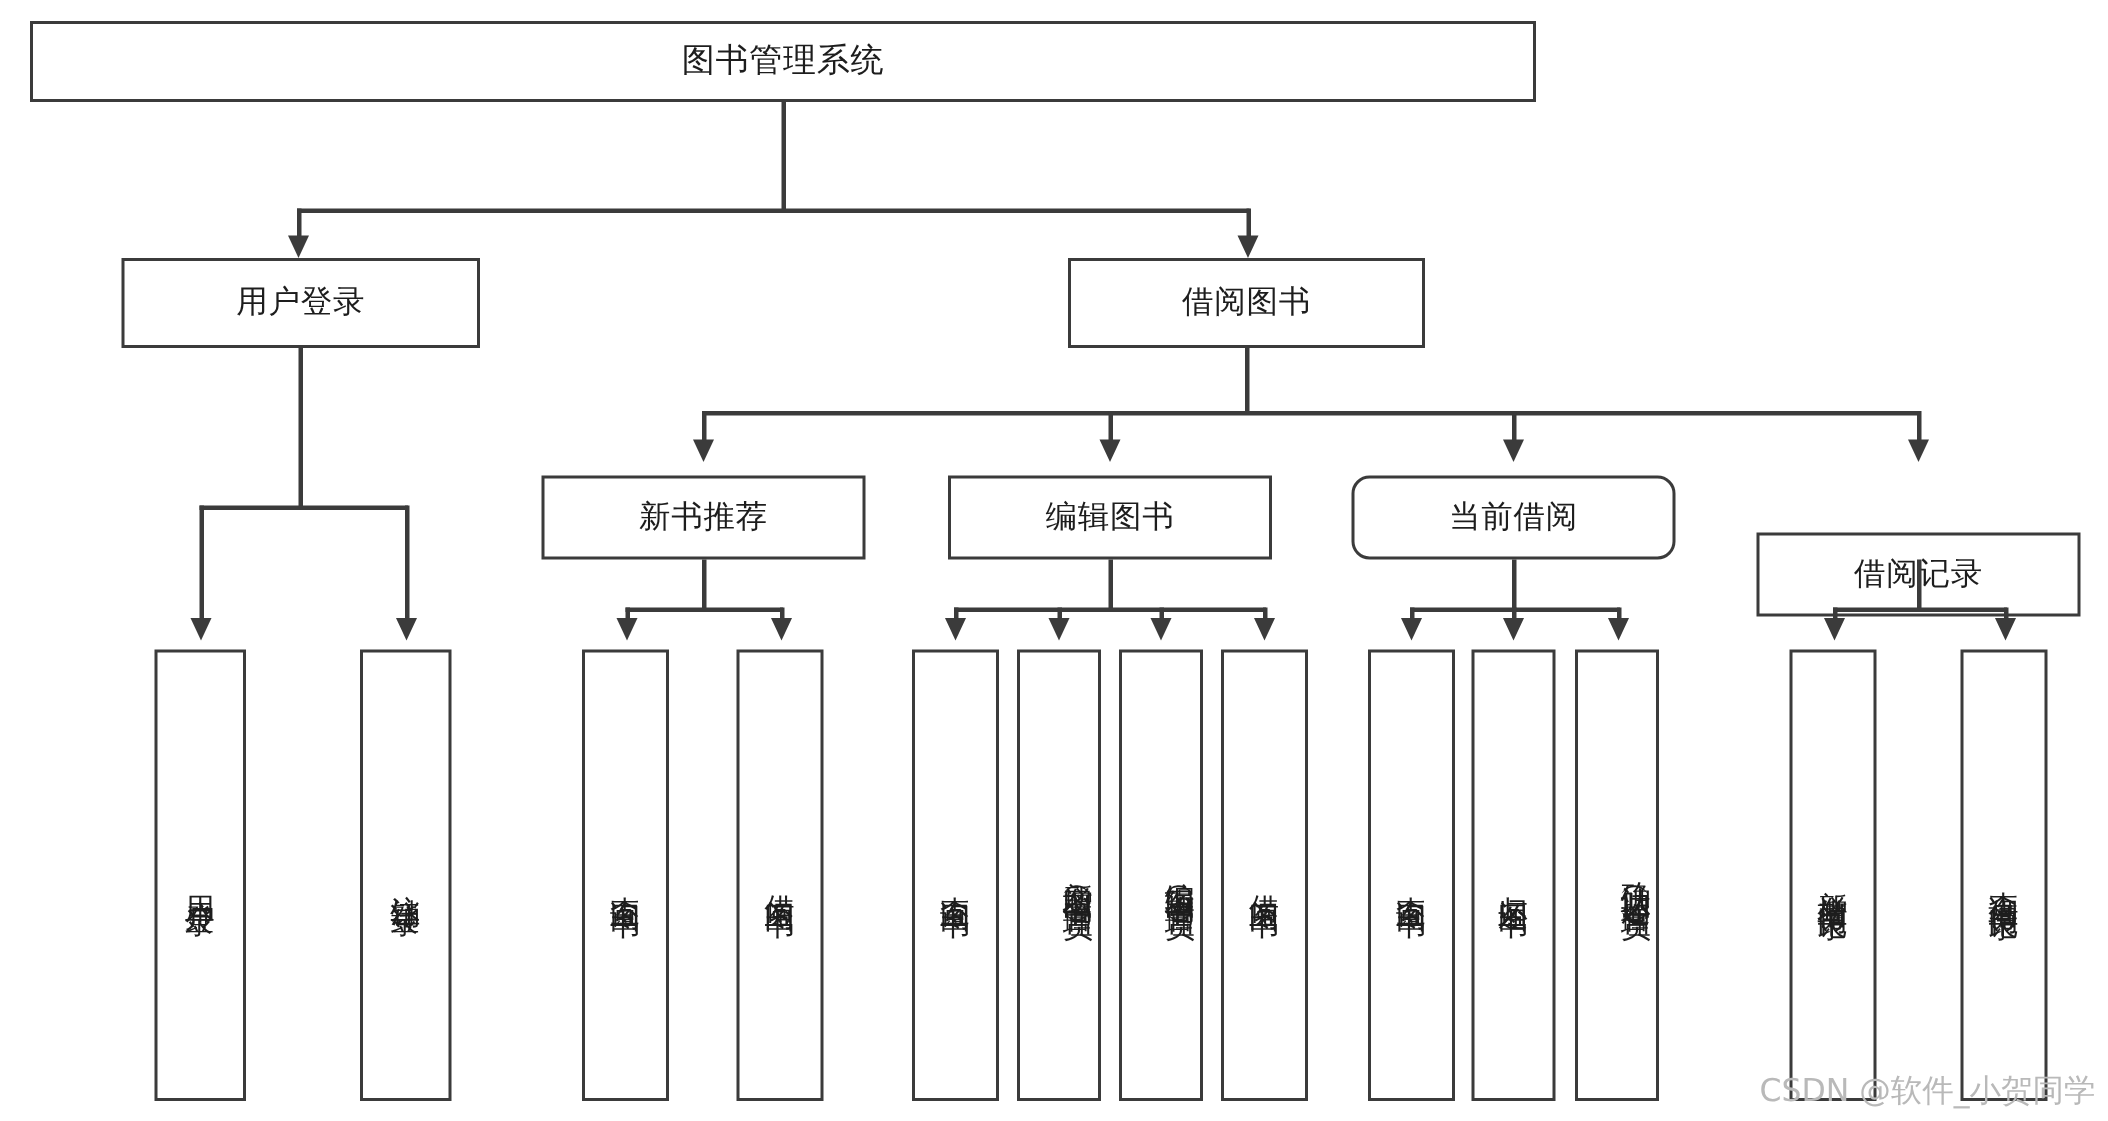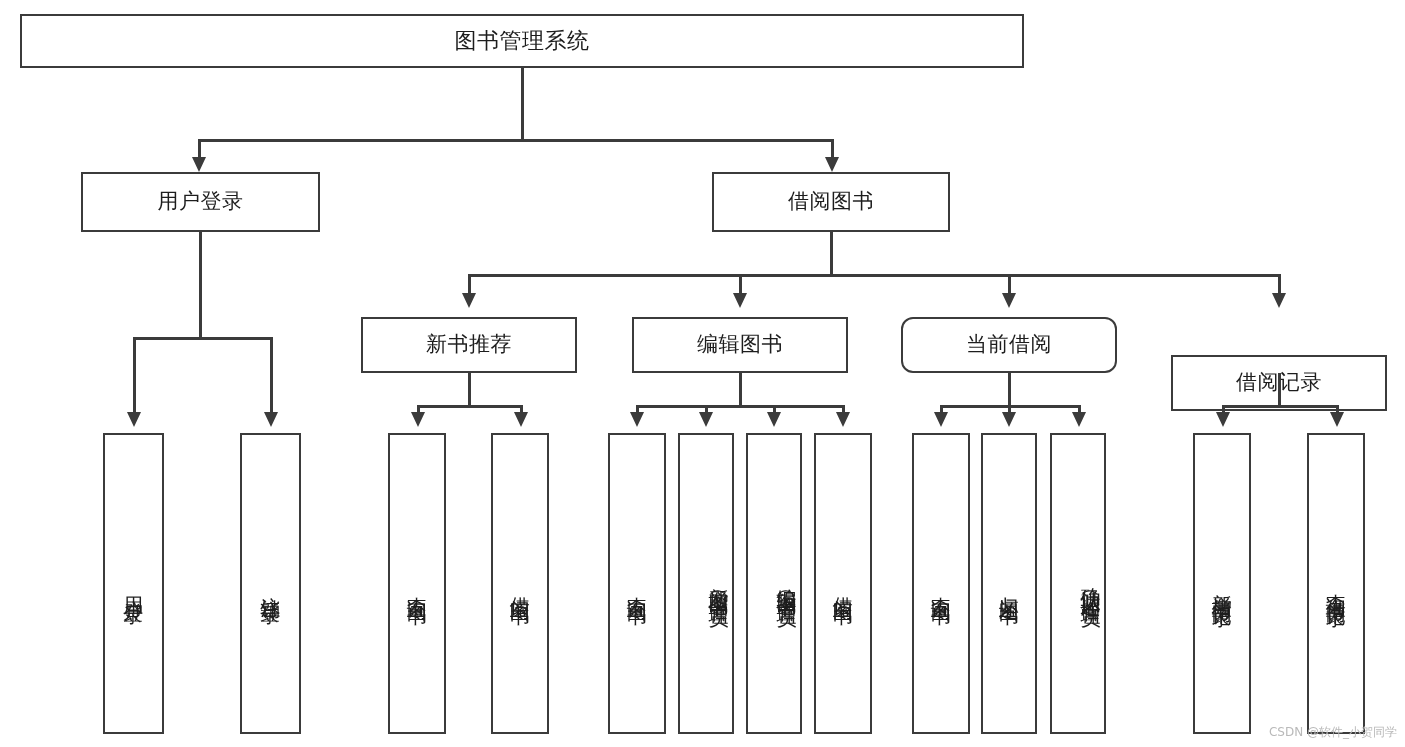--- a/index.html
+++ b/index.html
@@ -69,21 +69,21 @@
     height: 0;
     border-left: 7px solid transparent;
     border-right: 7px solid transparent;
     border-top: 15px solid #3b3b3b;
   }
   
   #watermark {
     position: absolute;
     right: 8px;
     bottom: 6px;
-    font-size: 12px;
+    font-size: 21px;
     color: #b9b9b9;
     white-space: nowrap;
     font-family: "DejaVu Sans", "Liberation Sans", sans-serif;
   }
 </style>
 </head>
 <body>
 
 <div id="canvas">
 

